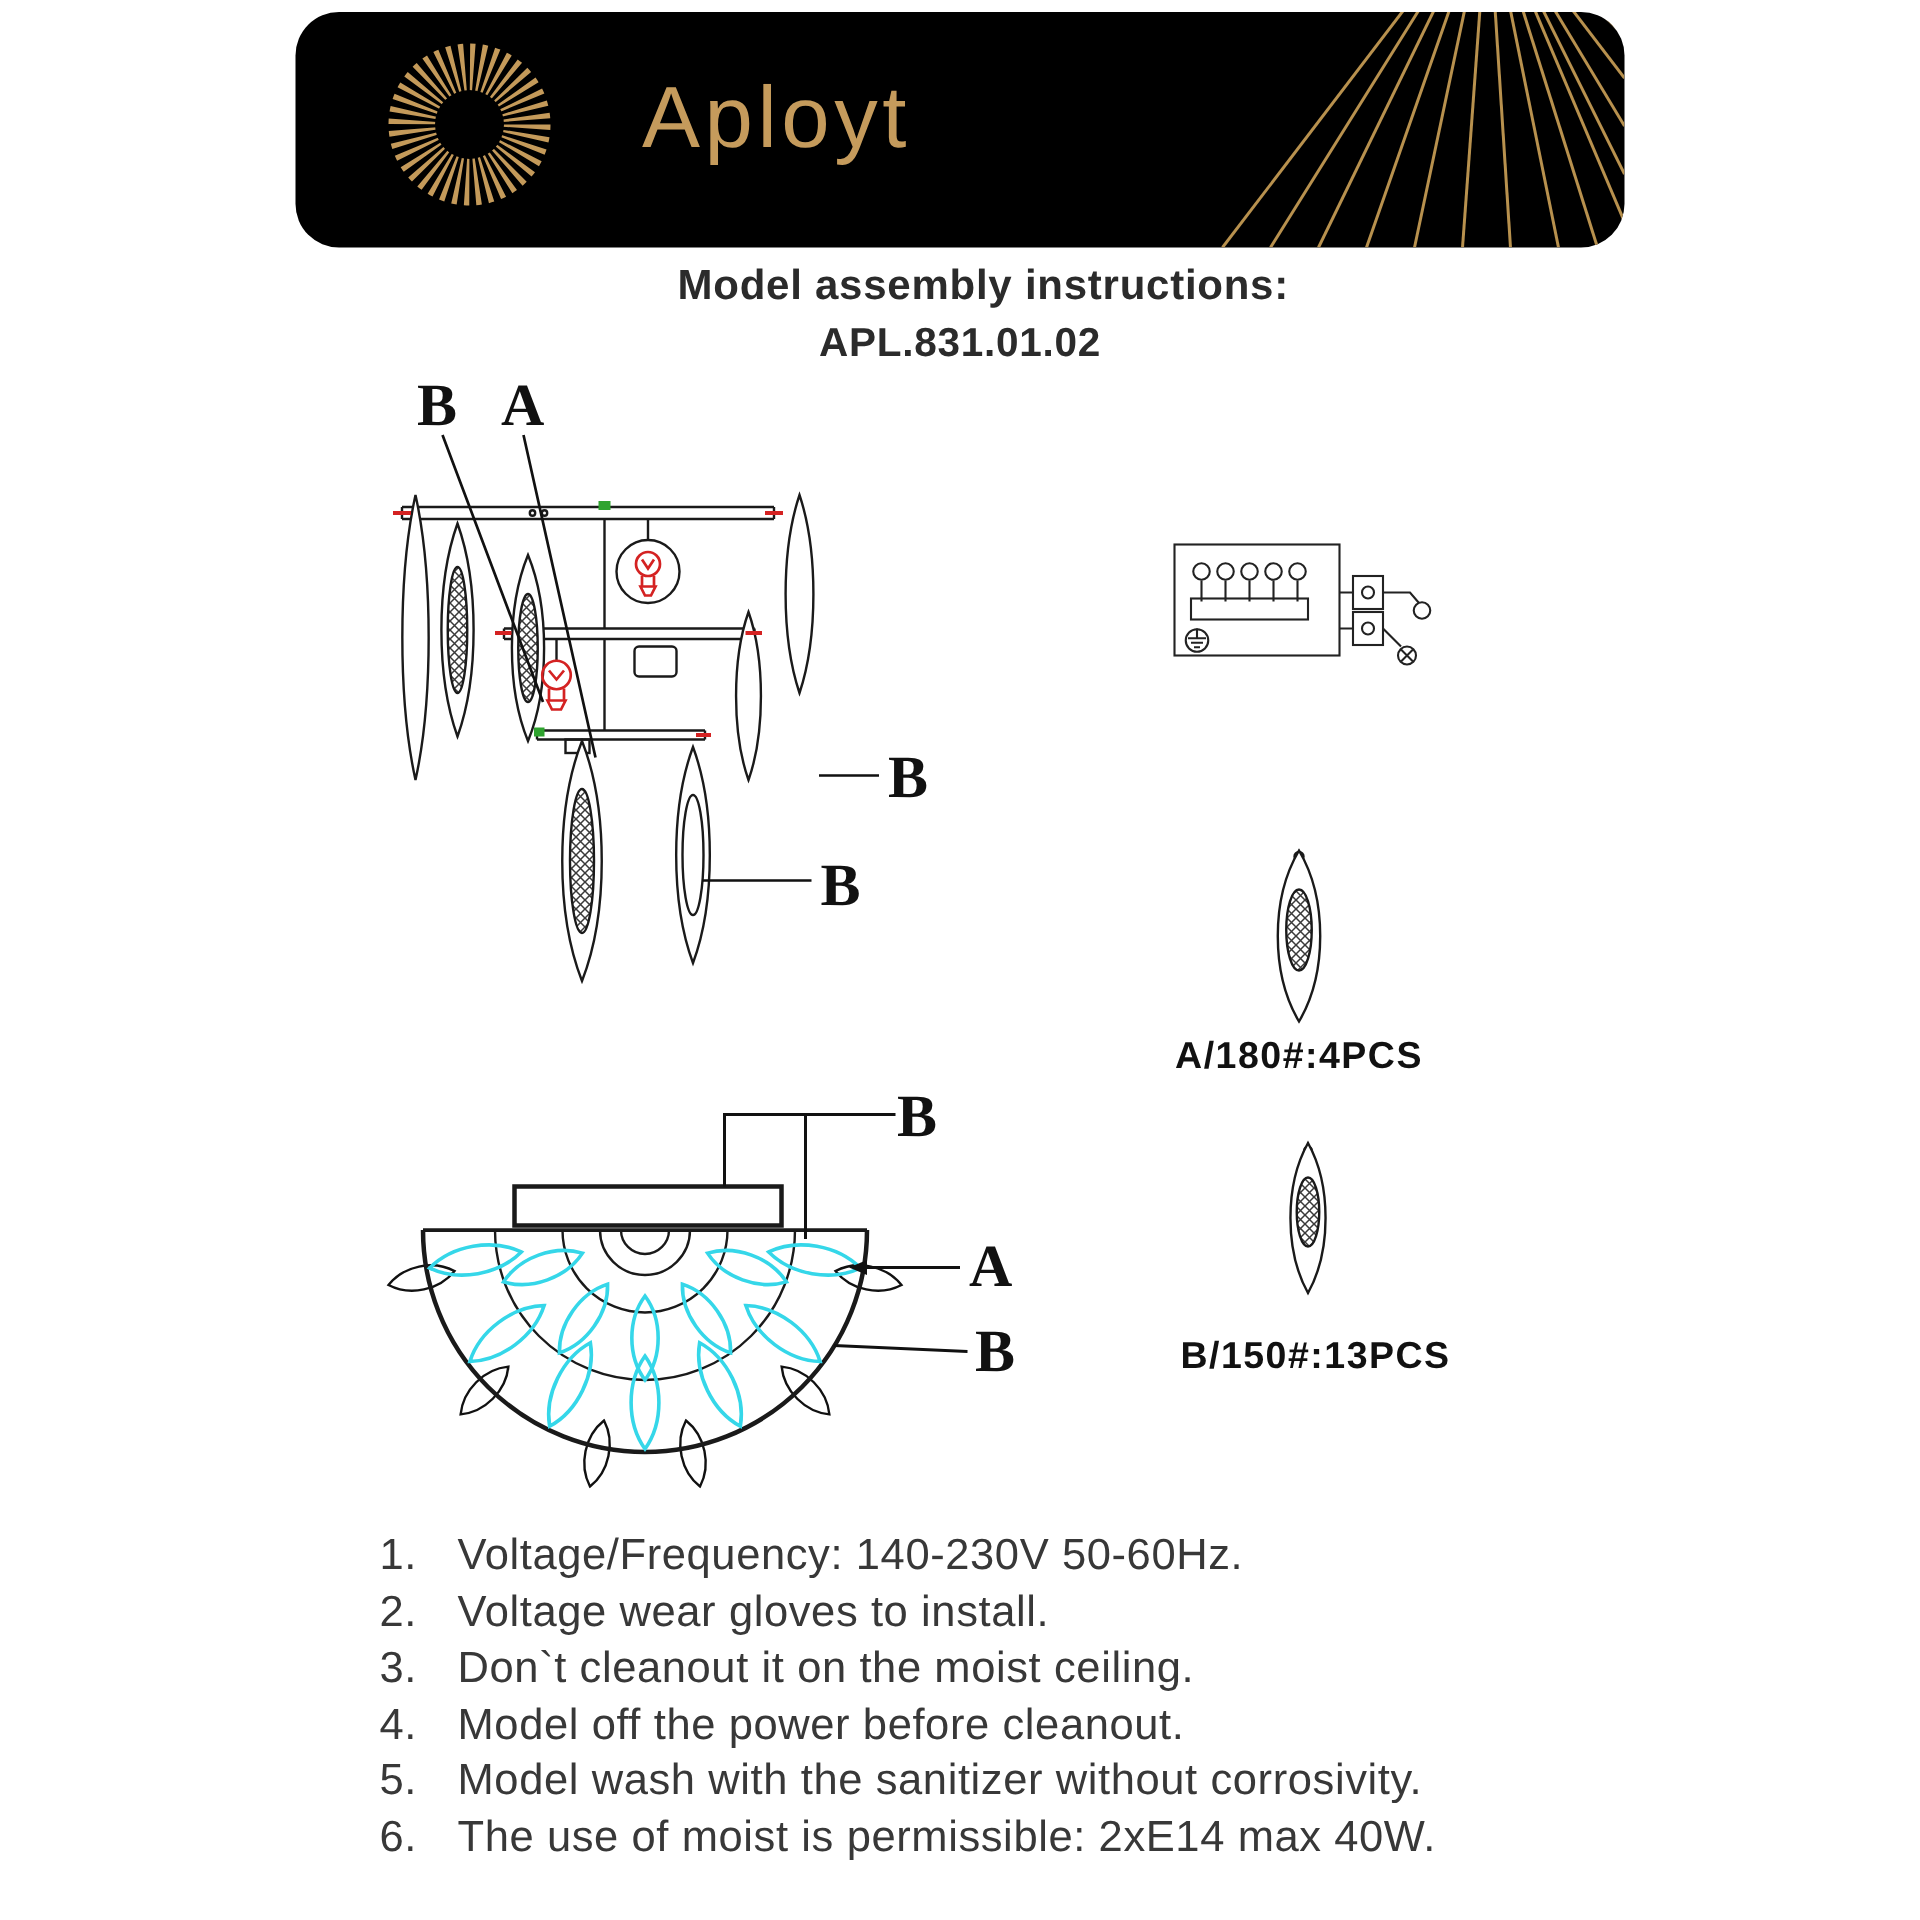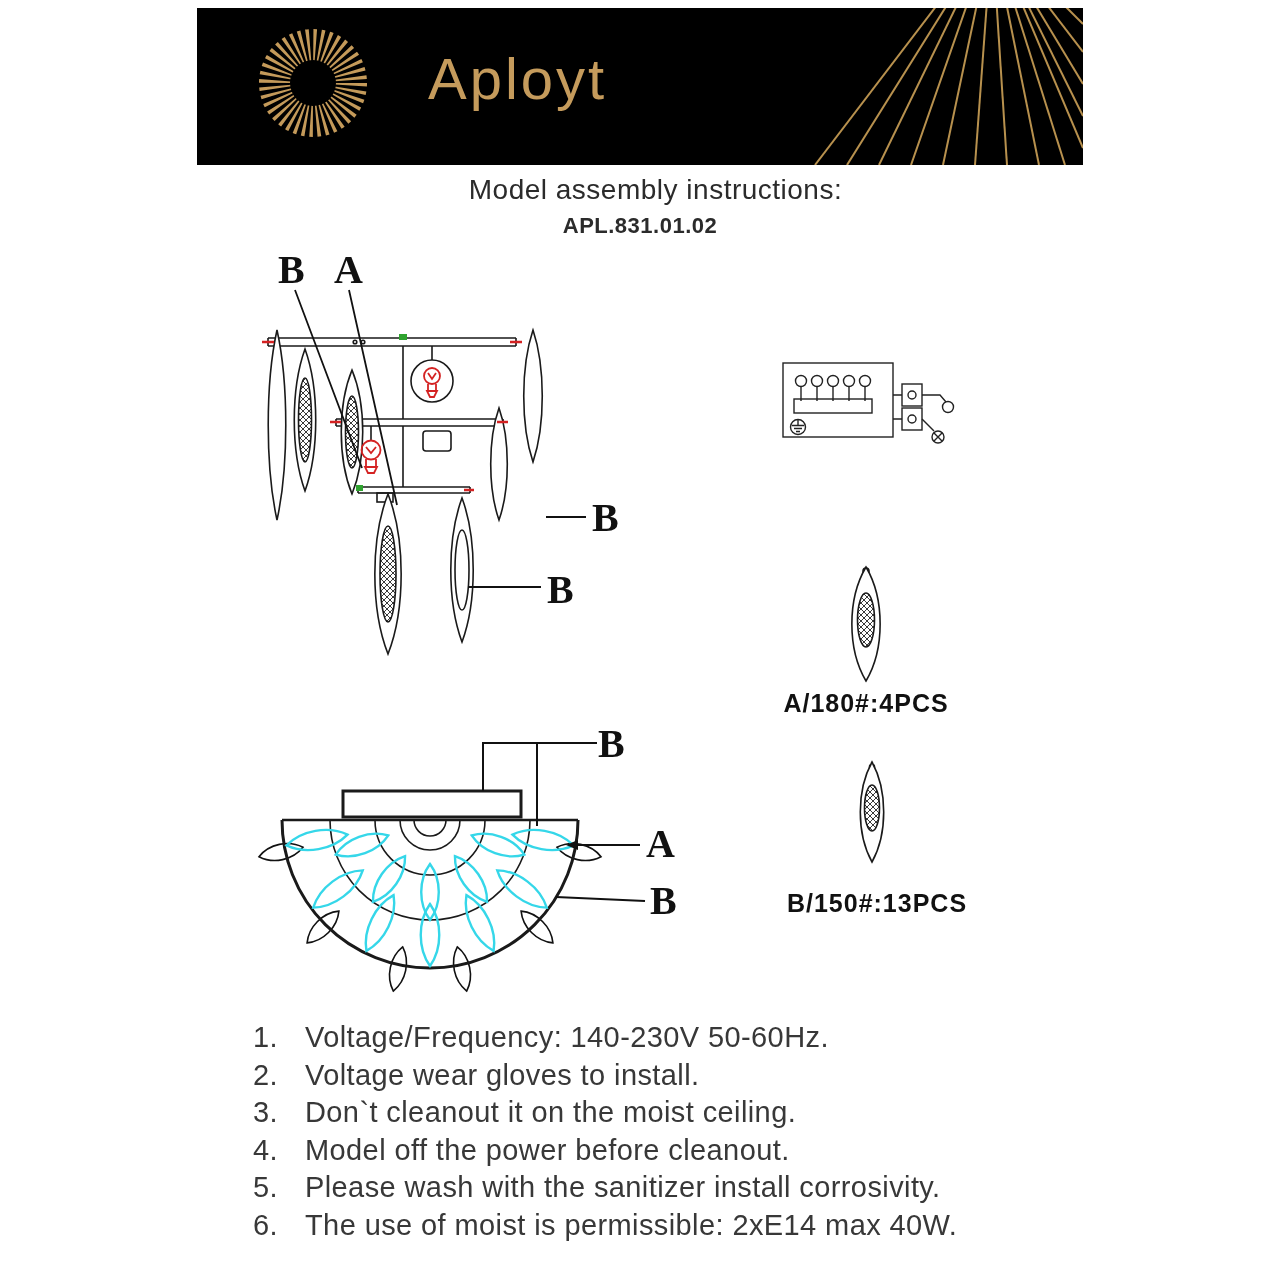--- a/index.html
+++ b/index.html
@@ -1,28 +1,28 @@
 <!DOCTYPE html>
 <html><head>
 <meta charset="utf-8">
 <style>
   * { margin:0; padding:0; box-sizing:border-box; }
   html,body { width:1280px; height:1280px; background:#ffffff; font-family:"Liberation Sans",sans-serif; }
   .page { position:relative; width:1280px; height:1280px; background:#fff; overflow:hidden; }
 
   
-  .banner { position:absolute; left:197px; top:8px; width:886px; height:157px; background:#000; overflow:hidden; }
+  .banner { position:absolute; left:197px; top:8px; width:886px; height:157px; background:#000; overflow:hidden;border-radius:29px; }
   .banner svg { position:absolute; left:0; top:0; }
   .brand { position:absolute; left:231px; top:42px; font-size:58px; line-height:1;
            color:#c59b5c; letter-spacing:3px; font-weight:400; }
 
   
   .title-block { position:absolute; left:0; top:174px; width:1280px; text-align:center; color:#2b2b2b; }
-  .title-line1 { font-size:28px; font-weight:400; letter-spacing:0.5px;margin-left:31px; }
-  .title-line2 { font-size:22px; font-weight:600; letter-spacing:0.5px; margin-top:7px; }
+  .title-line1 { font-size:28px; font-weight:700; letter-spacing:0.5px;margin-left:31px; }
+  .title-line2 { font-size:27px; font-weight:600; letter-spacing:0.5px; margin-top:7px; }
 
   
   .diagram-layer { position:absolute; left:0; top:0; width:1280px; height:1280px; }
   .diagram-letter { font-family:"Liberation Serif",serif; font-size:40px; font-weight:600; fill:#111; }
   .part-label { font-family:"Liberation Sans",sans-serif; font-size:25px; font-weight:700; fill:#111; letter-spacing:1px; }
 
   
   .instructions { position:absolute; left:253px; top:1021px; list-style:none; color:#383838; }
   .ins-row { display:flex; align-items:baseline; height:37.6px; font-size:29px; letter-spacing:0.4px; }
   .ins-row .num { width:52px; flex:0 0 52px; }
@@ -234,21 +234,21 @@
     <li class="ins-row">
       <span class="num">3.</span>
       <span class="txt">Don`t cleanout it on the moist ceiling.</span>
     </li>
     <li class="ins-row">
       <span class="num">4.</span>
       <span class="txt">Model off the power before cleanout.</span>
     </li>
     <li class="ins-row">
       <span class="num">5.</span>
-      <span class="txt">Please wash with the sanitizer install corrosivity.</span>
+      <span class="txt">Model wash with the sanitizer without corrosivity.</span>
     </li>
     <li class="ins-row">
       <span class="num">6.</span>
       <span class="txt">The use of moist is permissible: 2xE14 max 40W.</span>
     </li>
   </ol>
 
 </div>
 
 </body></html>

